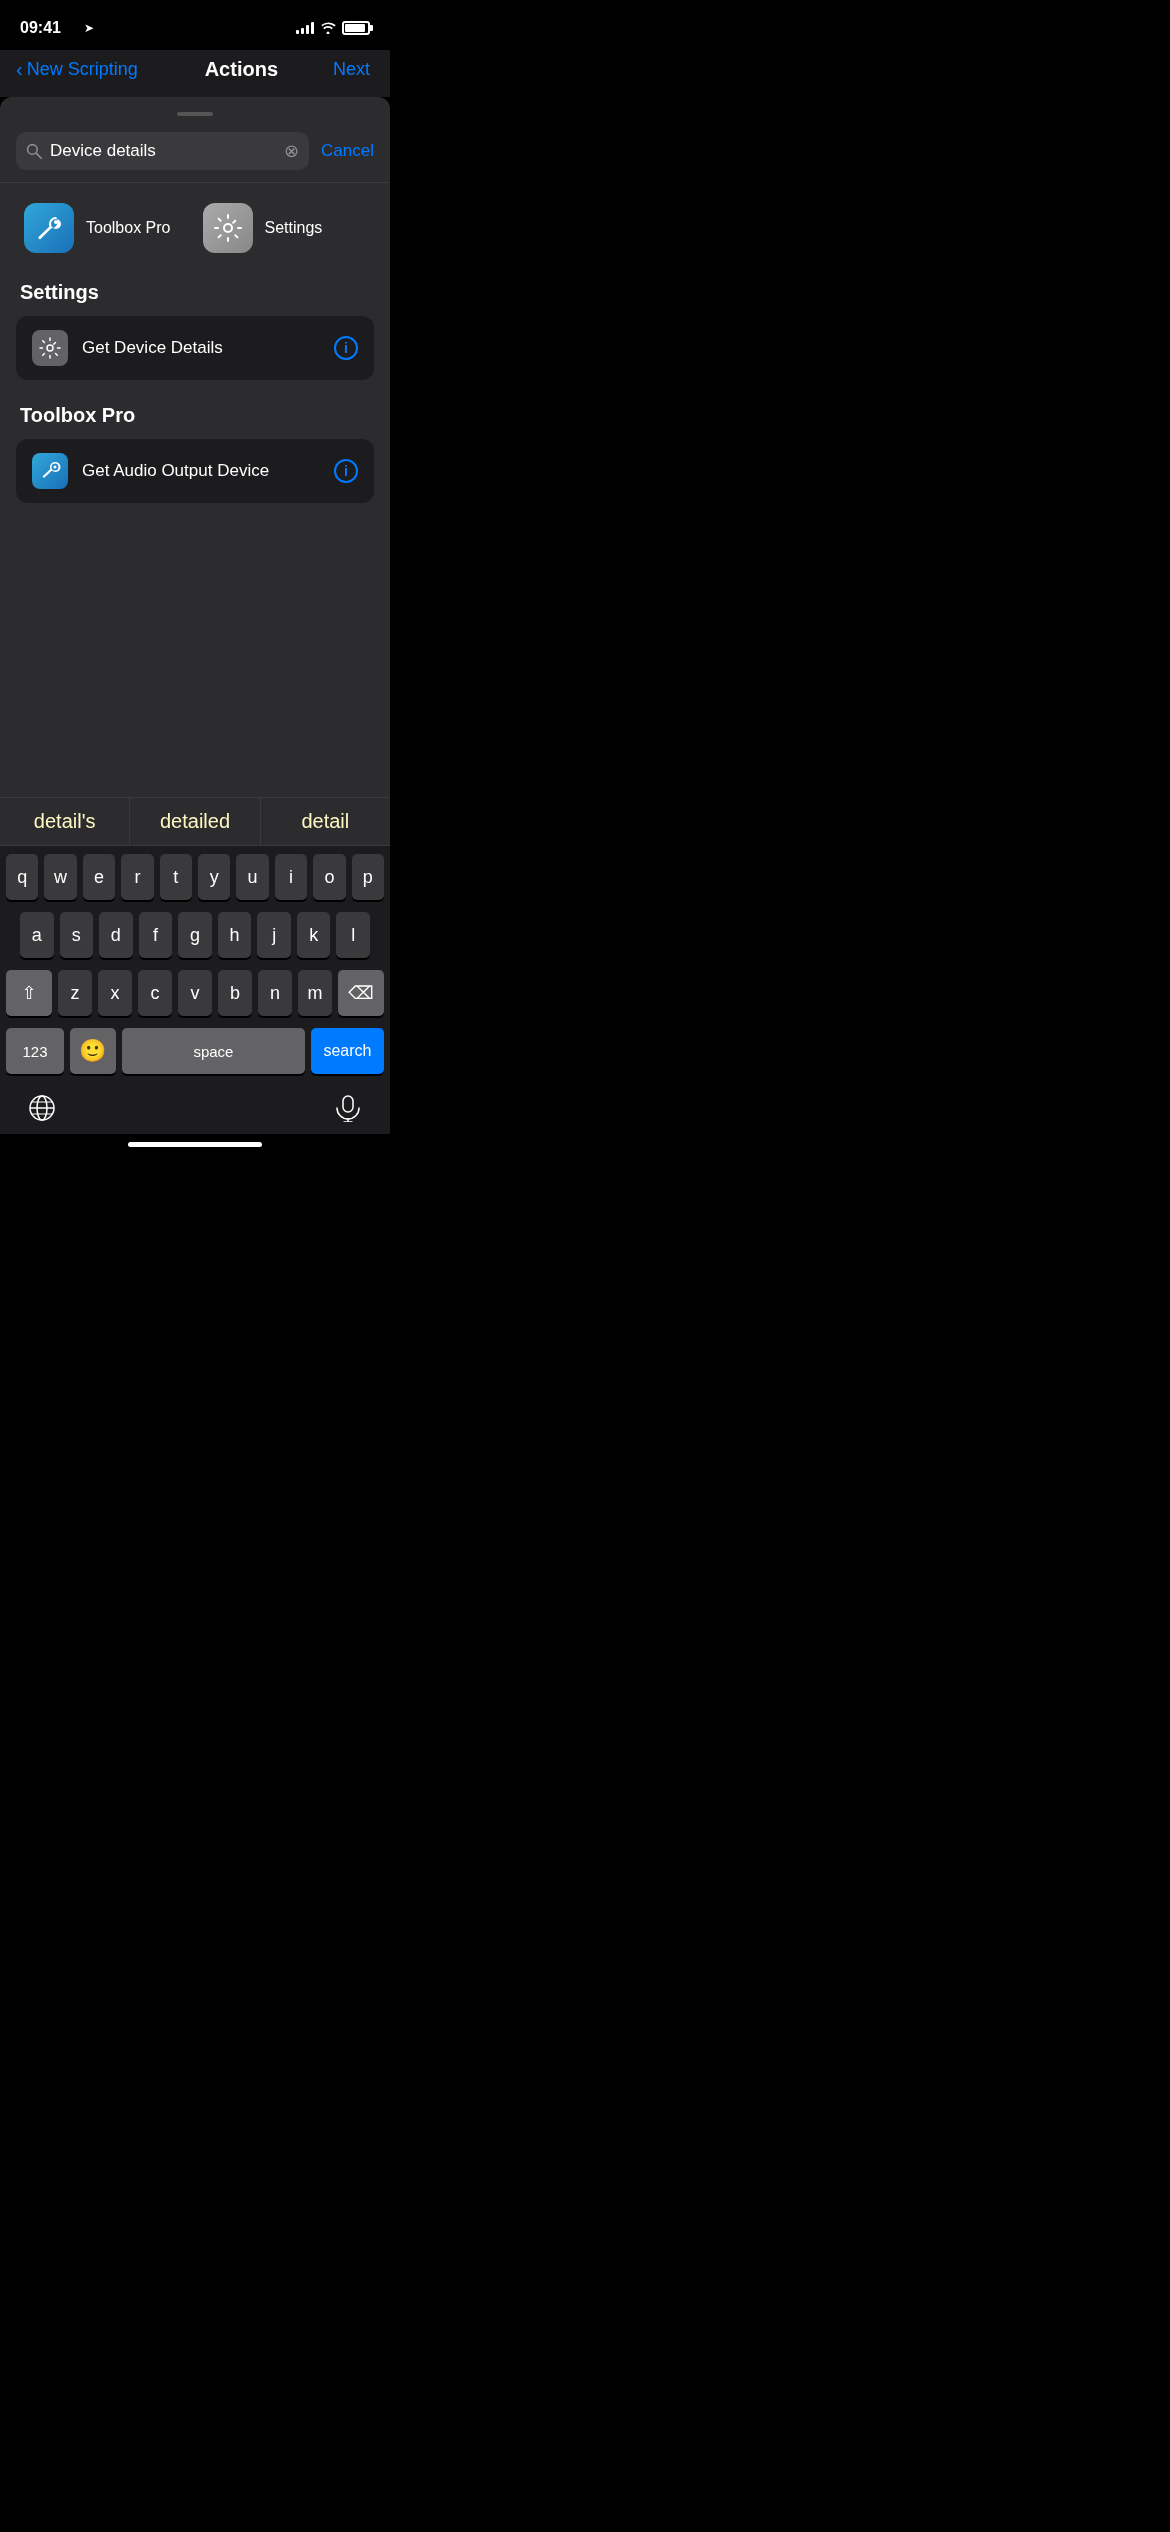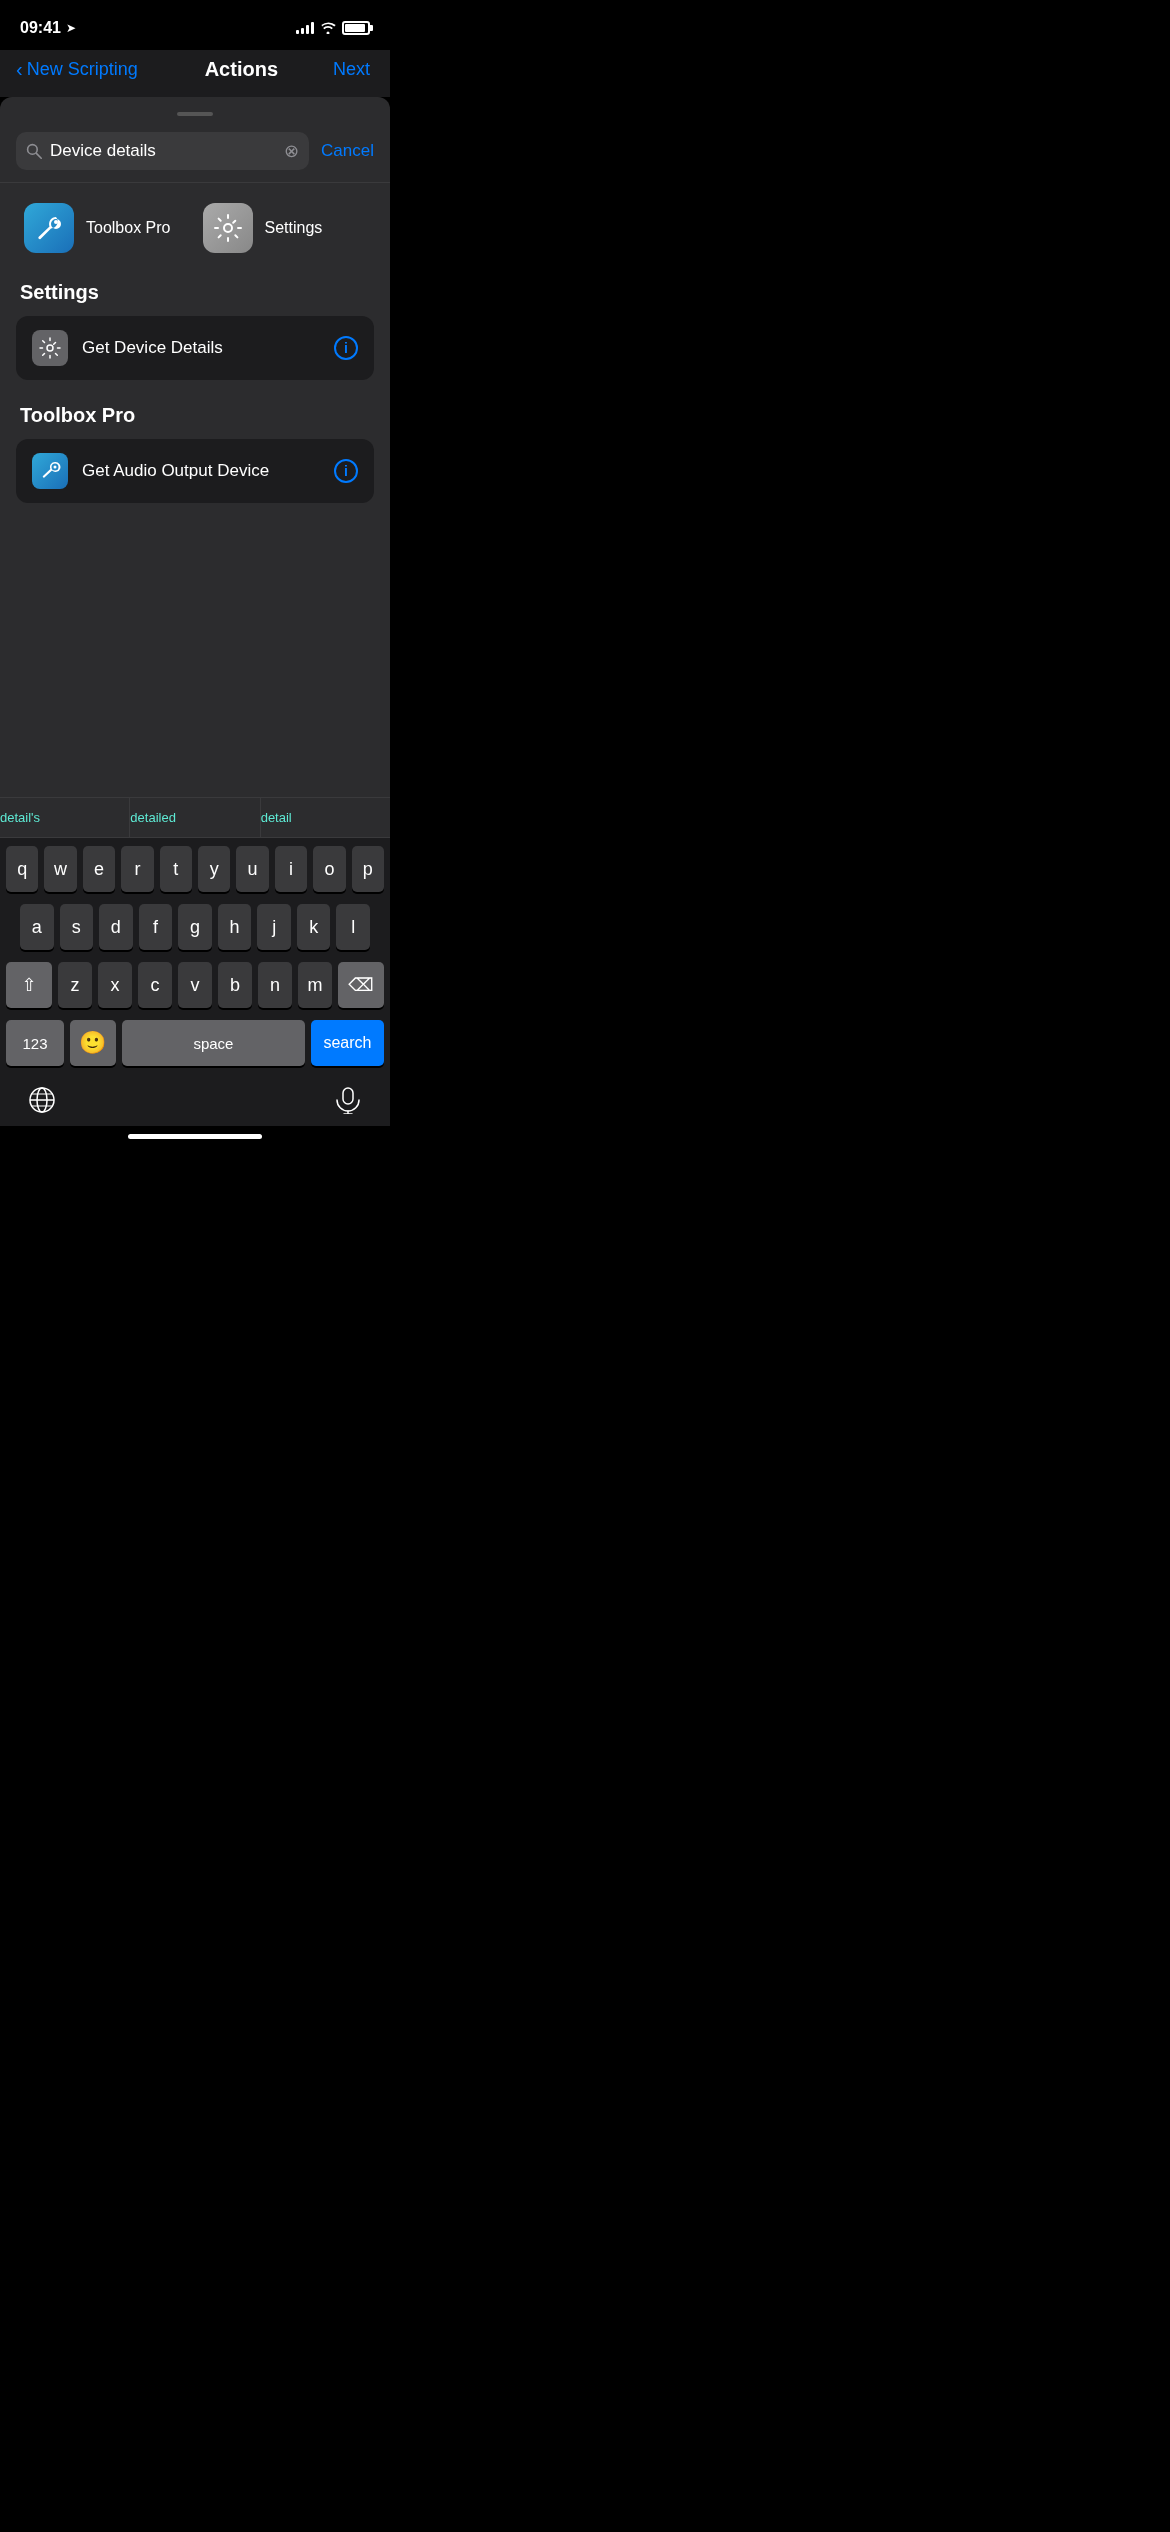--- a/index.html
+++ b/index.html
@@ -252,24 +252,24 @@
 
     
     .autocomplete-row {
       display: flex;
       border-top: 1px solid #3a3a3c;
       border-bottom: 1px solid #3a3a3c;
       background: #2c2c2e;
     }
     .autocomplete-item {
       flex: 1;
-      text-align: left;
+      text-align: center;
       padding: 12px 0;
-      font-size: 13px;
-      color: #5eead4;
+      font-size: 20px;
+      color: #fef9c3;
       cursor: pointer;
       border-right: 1px solid #3a3a3c;
     }
     .autocomplete-item:last-child {
       border-right: none;
     }
 
     
     .keyboard {
       background: #1c1c1e;
@@ -358,21 +358,21 @@
     
     .location-arrow {
       font-size: 12px;
       color: #fff;
     }
   </style>
 </head>
 <body>
 
 <div class="status-bar">
-  <div style="display:flex;align-items:center;gap:5px;">
+  <div style="display:flex;align-items:center;gap:23px;">
     <span class="status-time">09:41</span>
     <span class="location-arrow">➤</span>
   </div>
   <div class="status-icons">
     <div class="signal-bars">
       <div class="signal-bar" style="height:4px;"></div>
       <div class="signal-bar" style="height:6px;"></div>
       <div class="signal-bar" style="height:9px;"></div>
       <div class="signal-bar" style="height:12px;"></div>
     </div>

